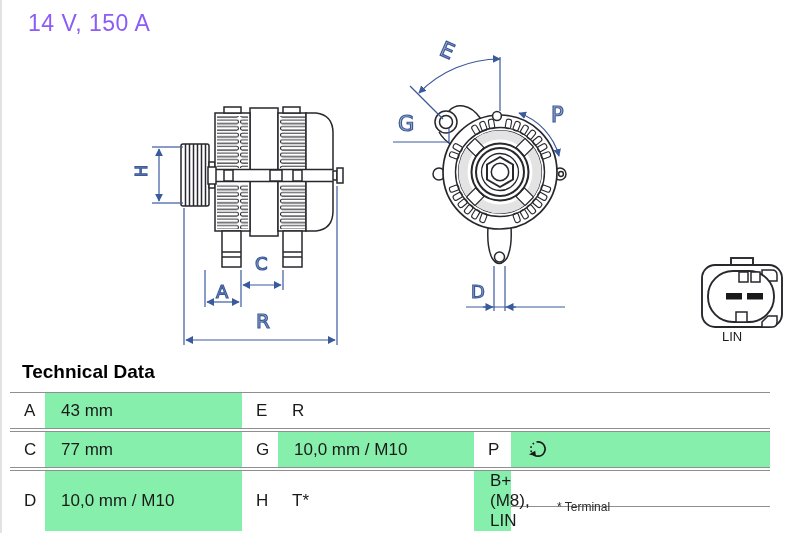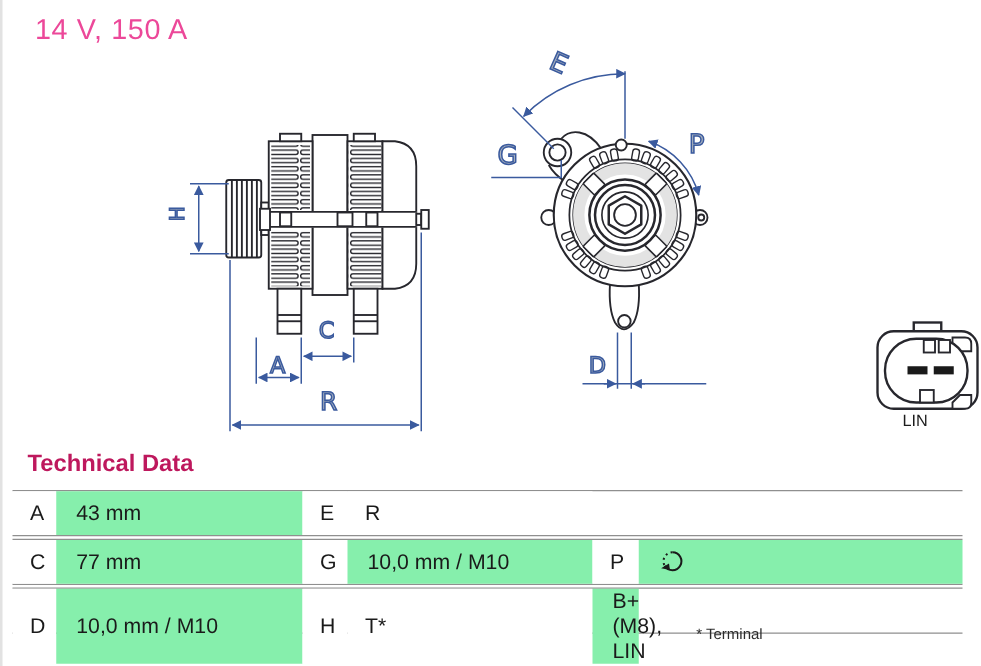--- a/index.html
+++ b/index.html
@@ -1,21 +1,21 @@
 <!DOCTYPE html>
 <html><head>
 <meta charset="utf-8">
 <style>
   html,body{margin:0;padding:0;background:#ffffff;}
   body{width:785px;height:533px;position:relative;overflow:hidden;
        font-family:"Liberation Sans",sans-serif;color:#1a1a1a;}
   .edge-strip{position:absolute;left:0;top:0;width:2px;height:533px;background:#e2e2e2;}
-  .spec-title{position:absolute;left:28px;top:10px;font-size:23px;letter-spacing:.5px;color:#ec4899;}
+  .spec-title{position:absolute;left:28px;top:10px;font-size:23px;letter-spacing:.5px;color:#8b5cf6;}
   .diagram-svg{position:absolute;left:0;top:0;}
-  .td-heading{position:absolute;left:22px;top:361px;font-size:19px;font-weight:700;color:#be185d;}
+  .td-heading{position:absolute;left:22px;top:361px;font-size:19px;font-weight:700;color:#000000;}
   .td-table{position:absolute;left:10px;top:392px;width:760px;}
   .tdrow{display:grid;grid-template-columns:35px 197px 36px 196px 37px 259px;
          height:35px;border-top:1px solid #8f8f8f;border-bottom:1px solid #8f8f8f;
          margin-bottom:2px;font-size:17px;}
   .tdrow:last-child{margin-bottom:0;}
   .cell{display:flex;align-items:center;height:100%;}
   .lbl{padding-left:14px;background:#fff;}
   .val{padding-left:16px;background:#86efac;}
   .footnote{position:absolute;left:514px;top:500px;font-size:12px;color:#2b2b2b;margin-left:43px;}
   text.dimlabel{font-family:"DejaVu Sans",sans-serif;fill:#a8b1bd;}

